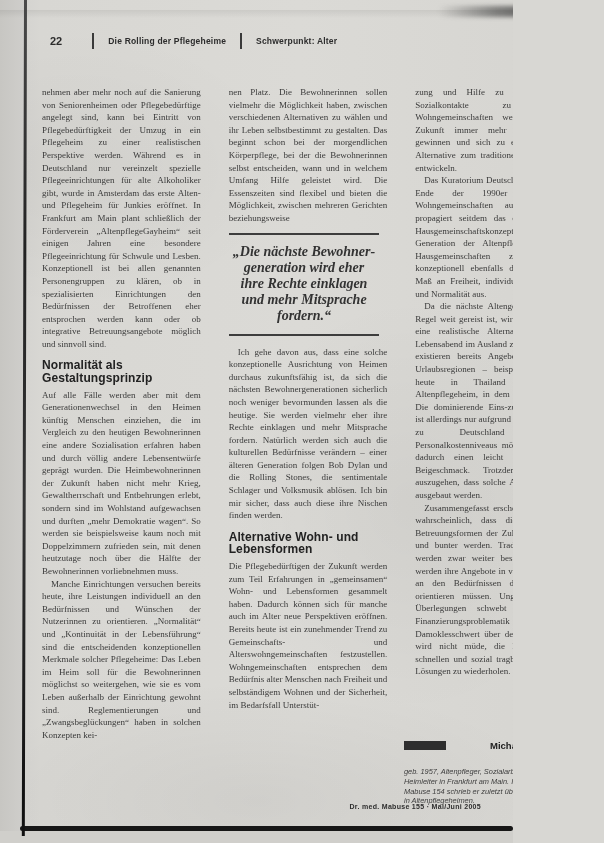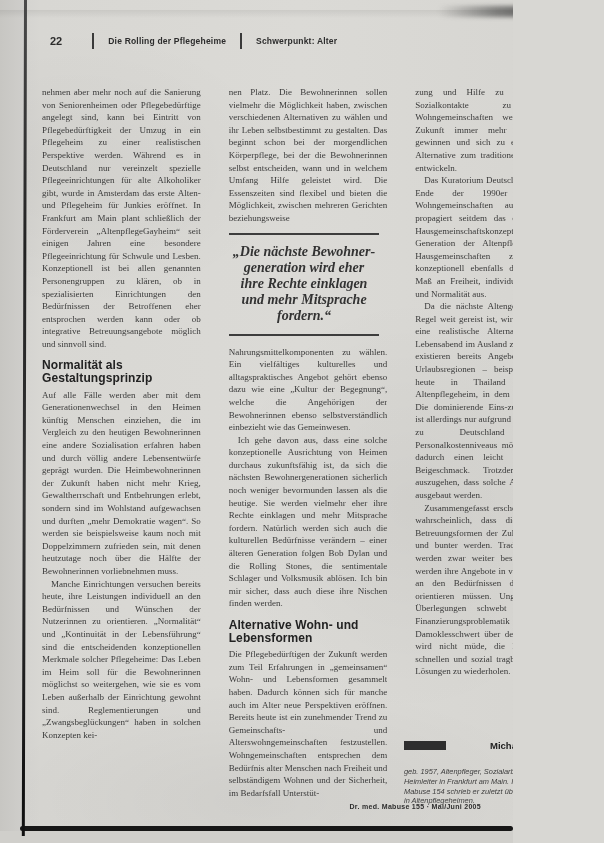--- a/index.html
+++ b/index.html
@@ -105,21 +105,20 @@
     <div class="col col-1">
       <p>nehmen aber mehr noch auf die Sanierung von Seniorenheimen oder Pflegebedürftige angelegt sind, kann bei Eintritt von Pflegebedürftigkeit der Umzug in ein Pflegeheim zu einer realistischen Perspektive werden. Während es in Deutschland nur vereinzelt spezielle Pflegeeinrichtungen für alte Alkoholiker gibt, wurde in Amsterdam das erste Alten- und Pflegeheim für Junkies eröffnet. In Frankfurt am Main plant schließlich der Förderverein „AltenpflegeGayheim“ seit einigen Jahren eine besondere Pflegeeinrichtung für Schwule und Lesben. Konzeptionell ist bei allen genannten Personengruppen zu klären, ob in spezialisierten Einrichtungen den Bedürfnissen der Betroffenen eher entsprochen werden kann oder ob integrative Betreuungsangebote möglich und sinnvoll sind.</p>
       <div class="subhead">Normalität als Gestaltungsprinzip</div>
       <p>Auf alle Fälle werden aber mit dem Generationenwechsel in den Heimen künftig Menschen einziehen, die im Vergleich zu den heutigen Bewohnerinnen eine andere Sozialisation erfahren haben und durch völlig andere Lebensentwürfe geprägt wurden. Die Heimbewohnerinnen der Zukunft haben nicht mehr Krieg, Gewaltherrschaft und Entbehrungen erlebt, sondern sind im Wohlstand aufgewachsen und durften „mehr Demokratie wagen“. So werden sie beispielsweise kaum noch mit Doppelzimmern zufrieden sein, mit denen heutzutage noch über die Hälfte der Bewohnerinnen vorliebnehmen muss.</p>
       <p class="indent">Manche Einrichtungen versuchen bereits heute, ihre Leistungen individuell an den Bedürfnissen und Wünschen der Nutzerinnen zu orientieren. „Normalität“ und „Kontinuität in der Lebensführung“ sind die entscheidenden konzeptionellen Merkmale solcher Pflegeheime: Das Leben im Heim soll für die Bewohnerinnen möglichst so weitergehen, wie sie es vom Leben außerhalb der Einrichtung gewohnt sind. Reglementierungen und „Zwangsbeglückungen“ haben in solchen Konzepten kei-</p>
     </div>
 
     <div class="col col-2">
       <p>nen Platz. Die Bewohnerinnen sollen vielmehr die Möglichkeit haben, zwischen verschiedenen Alternativen zu wählen und ihr Leben selbstbestimmt zu gestalten. Das beginnt schon bei der morgendlichen Körperpflege, bei der die Bewohnerinnen selbst entscheiden, wann und in welchem Umfang Hilfe geleistet wird. Die Essenszeiten sind flexibel und bieten die Möglichkeit, zwischen mehreren Gerichten beziehungsweise</p>
       <div class="pullquote">„Die nächste Bewohner­generation wird eher ihre Rechte einklagen und mehr Mitsprache fordern.“</div>
-      <p>Nahrungsmittelkomponenten zu wählen. Ein vielfältiges kulturelles und alltagspraktisches Angebot gehört ebenso dazu wie eine „Kultur der Begegnung“, welche die Angehörigen der Bewohnerinnen ebenso selbstverständlich einbezieht wie das Gemeinwesen.</p>
       <p class="indent">Ich gehe davon aus, dass eine solche konzeptionelle Ausrichtung von Heimen durchaus zukunftsfähig ist, da sich die nächsten Bewohnergenerationen sicherlich noch weniger bevormunden lassen als die heutige. Sie werden vielmehr eher ihre Rechte einklagen und mehr Mitsprache fordern. Natürlich werden sich auch die kulturellen Bedürfnisse verändern – einer älteren Generation folgen Bob Dylan und die Rolling Stones, die sentimentale Schlager und Volksmusik ablösen. Ich bin mir sicher, dass auch diese ihre Nischen finden werden.</p>
       <div class="subhead">Alternative Wohn- und Lebensformen</div>
       <p>Die Pflegebedürftigen der Zukunft werden zum Teil Erfahrungen in „gemeinsamen“ Wohn- und Lebensformen gesammelt haben. Dadurch können sich für manche auch im Alter neue Perspektiven eröffnen. Bereits heute ist ein zunehmender Trend zu Gemeinschafts- und Alterswohngemeinschaften festzustellen. Wohngemeinschaften entsprechen dem Bedürfnis alter Menschen nach Freiheit und selbständigem Wohnen und der Sicherheit, im Bedarfsfall Unterstüt-</p>
     </div>
 
     <div class="col col-3">
       <p>zung und Hilfe zu erhalten sowie Sozialkontakte zu pflegen. Wohngemeinschaften werden daher in Zukunft immer mehr an Bedeutung gewinnen und sich zu einer handfesten Alternative zum traditionellen Pflegeheim entwickeln.</p>
       <p class="indent">Das Kuratorium Deutsche Altershilfe hat Ende der 1990er Jahre die Wohngemeinschaften aufgegriffen und propagiert seitdem das daraus folgende Hausgemeinschaftskonzept als „4. Generation der Altenpflegeheime“. Die Hausgemeinschaften zeichnen sich konzeptionell ebenfalls durch ein hohes Maß an Freiheit, individueller Betreuung und Normalität aus.</p>
       <p class="indent">Da die nächste Altengeneration in der Regel weit gereist ist, wird es für manche eine realistische Alternative sein, den Lebensabend im Ausland zu verbringen. So existieren bereits Angebote in diversen Urlaubsregionen – beispielsweise schon heute in Thailand ein kleines Altenpflegeheim, in dem Deutsche leben. Die dominierende Eins-zu-eins-Betreuung ist allerdings nur aufgrund des im Vergleich zu Deutschland niedrigen Personalkostenniveaus möglich und erhält dadurch einen leicht kolonialistischen Beigeschmack. Trotzdem ist davon auszugehen, dass solche Angebote künftig ausgebaut werden.</p>
       <p class="indent">Zusammengefasst erscheint es also sehr wahrscheinlich, dass die Pflege- und Betreuungsformen der Zukunft vielfältiger und bunter werden. Traditionelle Heime werden zwar weiter bestehen, doch sie werden ihre Angebote in verstärktem Maße an den Bedürfnissen der Nutzerinnen orientieren müssen. Ungeachtet solcher Überlegungen schwebt allerdings die Finanzierungsproblematik wie ein Damoklesschwert über den Heimen. Man wird nicht müde, die Forderung nach schnellen und sozial tragbaren politischen Lösungen zu wiederholen.</p>

